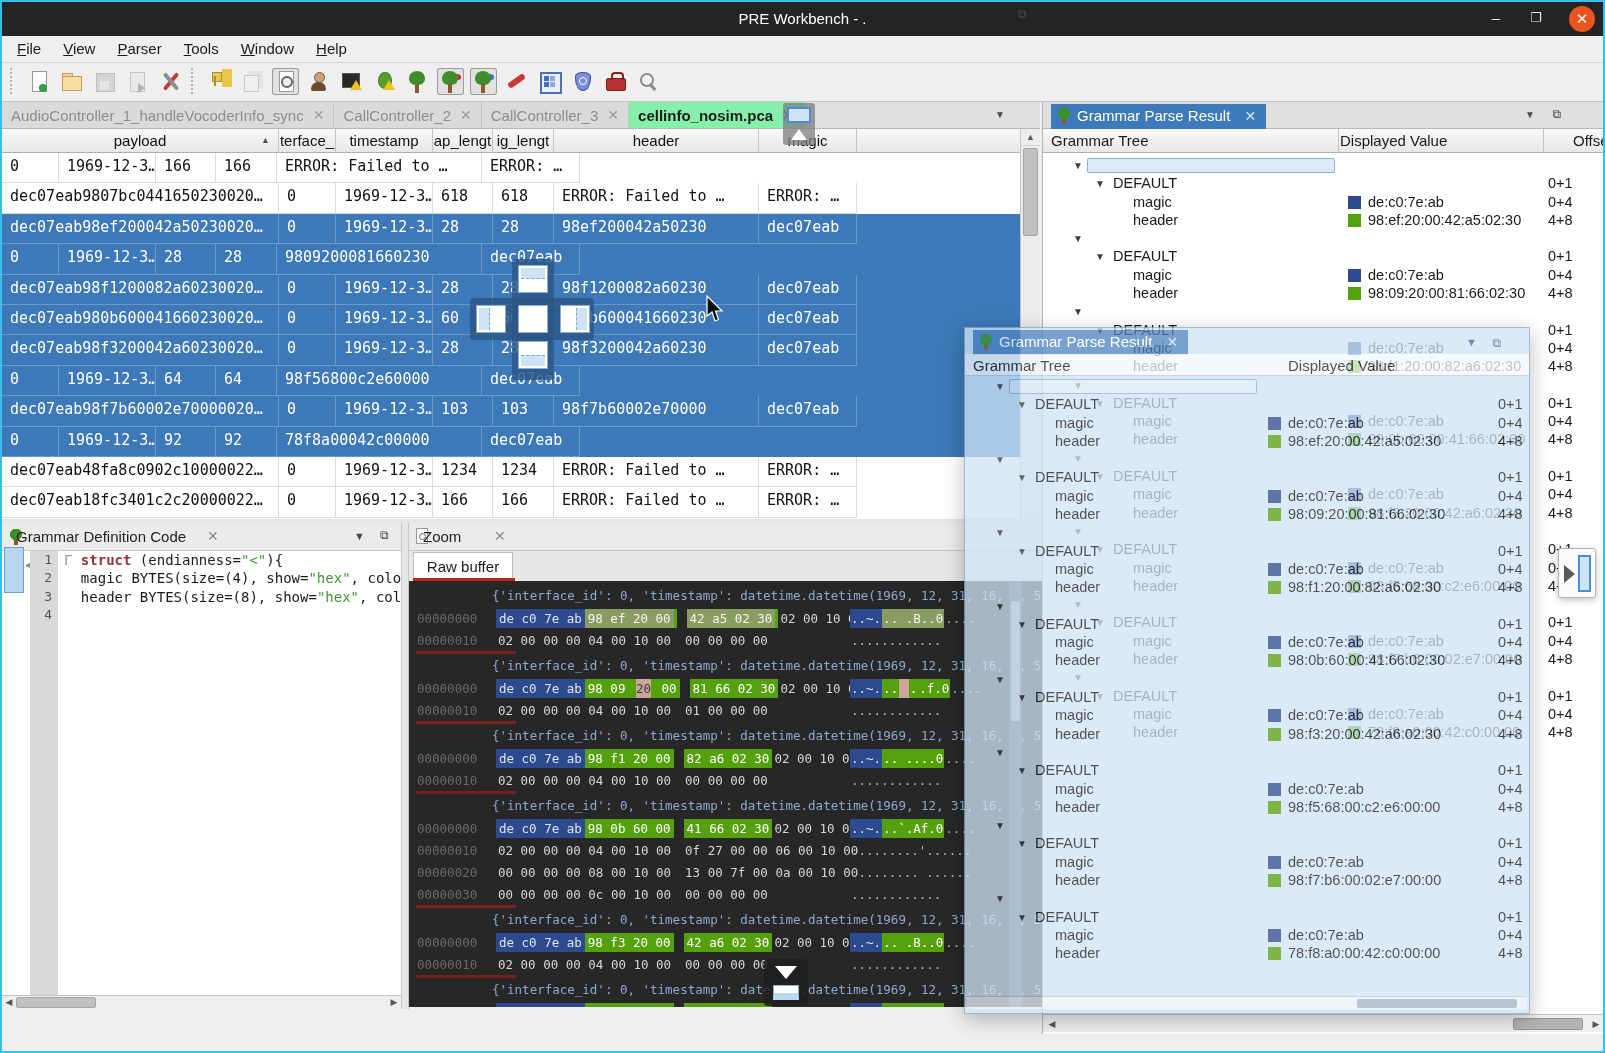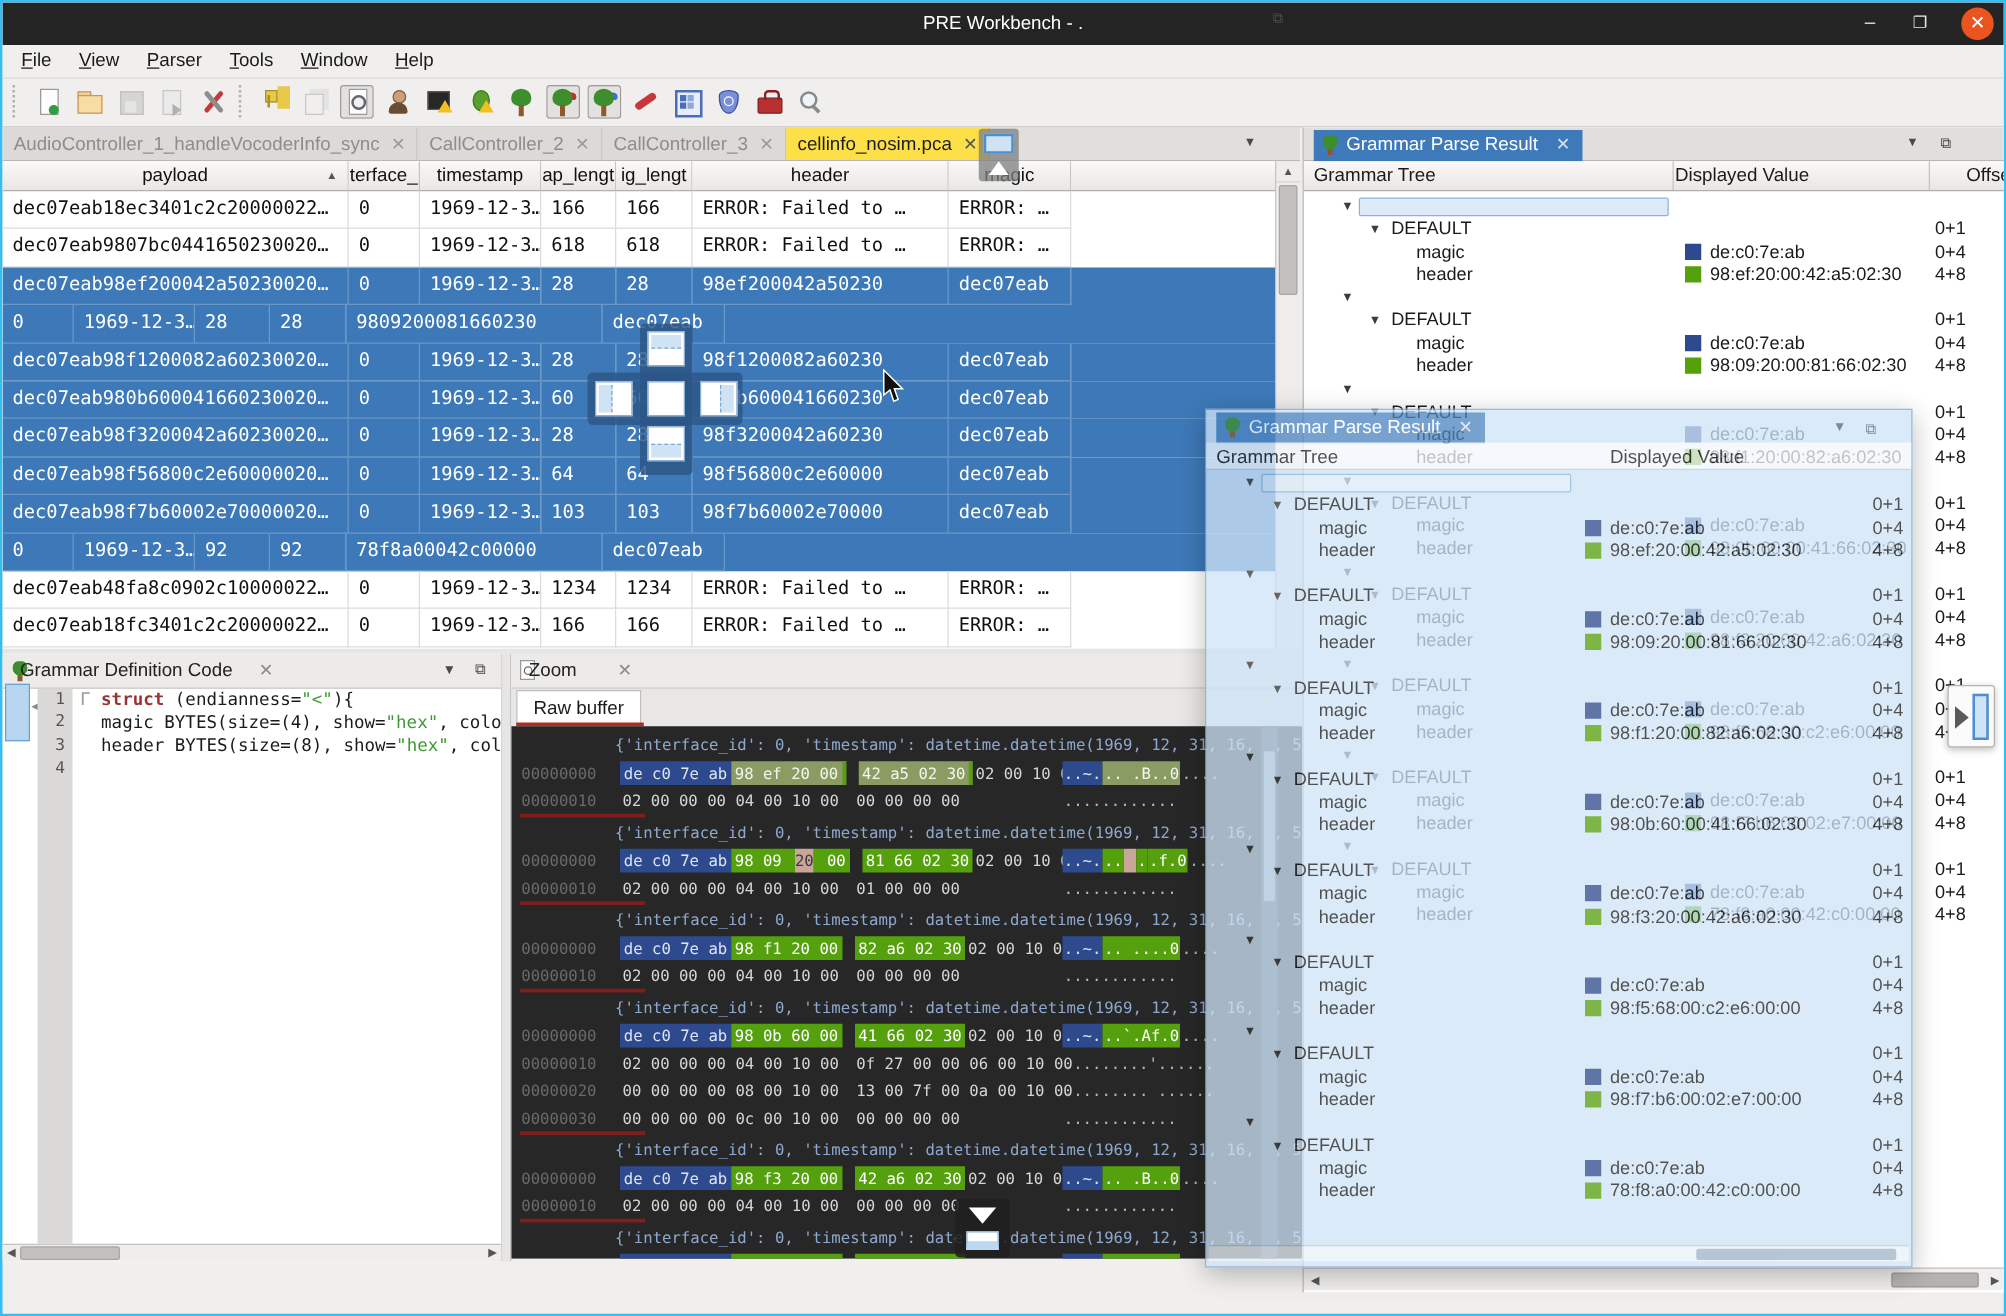--- a/index.html
+++ b/index.html
@@ -57,21 +57,21 @@
   .grid-window::after { left:8px; top:8px; width:5px; height:5px; background:#4a6fb8; box-shadow:6px 6px 0 #8fa8d8, 6px 0 0 #8fa8d8, 0 6px 0 #4a6fb8; }
   .shield-search::before { left:6px; top:4px; width:14px; height:17px; background:#7a8fd8; border:1px solid #3a4fa4; border-radius:50% 50% 50% 50% / 22% 22% 68% 68%; }
   .shield-search::after { left:10px; top:9px; width:6px; height:6px; border:1px solid #fff; border-radius:50%; }
   .toolbox::before { left:4px; top:10px; width:18px; height:11px; background:#b83030; border-radius:2px; border:1px solid #7e1f1f; }
   .toolbox::after { left:9px; top:4px; width:9px; height:6px; border:2px solid #8a2020; border-bottom:none; border-radius:4px 4px 0 0; }
   .search::before { left:5px; top:5px; width:10px; height:10px; border:2px solid #898a8c; border-radius:50%; background:#eef4f8; }
   .search::after { left:16px; top:15px; width:3px; height:8px; background:#898a8c; transform:rotate(-45deg); }
   
   .docktabs { position:absolute; left:0; top:100px; width:1038px; height:27px; background:#e1dfdd; border-bottom:1px solid #bab8b6; display:flex; }
   .dtab { display:flex; align-items:center; padding:0 9px; font-size:15px; color:#8d8d8d; border-right:1px solid #c6c4c2; background:#dcdad8; }
-  .dtab.active { background:#fde047; color:#1d1d1d; }
+  .dtab.active { background:#86efac; color:#1d1d1d;font-weight:bold; }
   .dtab .tclose { margin-left:9px; color:#9a9a9a; font-size:14px; }
   .dtab.active .tclose { color:#555; }
   .corner-ic { position:absolute; font-size:12px; color:#4a4a4a; top:5px; }
   
   .ptable { position:absolute; left:0; top:127px; width:1018px; height:390px; background:#fff; overflow:hidden; }
   .prow { display:flex; height:30.4px; }
   .prow.hd { height:24px; }
   .pcell { border-right:1px solid #dcdcdc; border-bottom:1px solid #dcdcdc; padding:4px 0 0 8px; font-family:"DejaVu Sans Mono", monospace; font-size:15px; overflow:hidden; white-space:nowrap; color:#111; }
   .hd .pcell { font-family:"Liberation Sans", sans-serif; background:linear-gradient(#faf9f8,#e9e7e5); border-right:1px solid #c6c4c2; border-bottom:1px solid #b2b0ae; text-align:center; padding-left:0; padding-top:3px; position:relative; }
   .prow.sel .pcell { background:#3d79b8; color:#fff; border-color:#6a99c8; }
@@ -222,21 +222,20 @@
         <div class="pcell" style="width: 277px;">payload<span class="sort-arrow">▲</span></div>
         <div class="pcell" style="width: 57px;">terface_</div>
         <div class="pcell" style="width: 97px;">timestamp</div>
         <div class="pcell" style="width: 60px;">ap_lengt</div>
         <div class="pcell" style="width: 61px;">ig_lengt</div>
         <div class="pcell" style="width: 205px;">header</div>
         <div class="pcell" style="width: 98px;">magic</div>
         <div class="pcell fill"></div>
       </div>
       <div class="prow">
-        <div class="pcell" style="width: 277px;">dec07eab18ec3401c2c20000022…</div>
         <div class="pcell" style="width: 57px;">0</div>
         <div class="pcell" style="width: 97px;">1969-12-3…</div>
         <div class="pcell" style="width: 60px;">166</div>
         <div class="pcell" style="width: 61px;">166</div>
         <div class="pcell" style="width: 205px;">ERROR: Failed to …</div>
         <div class="pcell" style="width: 98px;">ERROR: …</div>
         <div class="pcell fill"></div>
       </div>
       <div class="prow">
         <div class="pcell" style="width: 277px;">dec07eab9807bc0441650230020…</div>
@@ -291,21 +290,20 @@
         <div class="pcell" style="width: 277px;">dec07eab98f3200042a60230020…</div>
         <div class="pcell" style="width: 57px;">0</div>
         <div class="pcell" style="width: 97px;">1969-12-3…</div>
         <div class="pcell" style="width: 60px;">28</div>
         <div class="pcell" style="width: 61px;">28</div>
         <div class="pcell" style="width: 205px;">98f3200042a60230</div>
         <div class="pcell" style="width: 98px;">dec07eab</div>
         <div class="pcell fill"></div>
       </div>
       <div class="prow sel">
-        <div class="pcell" style="width: 277px;">dec07eab98f56800c2e60000020…</div>
         <div class="pcell" style="width: 57px;">0</div>
         <div class="pcell" style="width: 97px;">1969-12-3…</div>
         <div class="pcell" style="width: 60px;">64</div>
         <div class="pcell" style="width: 61px;">64</div>
         <div class="pcell" style="width: 205px;">98f56800c2e60000</div>
         <div class="pcell" style="width: 98px;">dec07eab</div>
         <div class="pcell fill"></div>
       </div>
       <div class="prow sel">
         <div class="pcell" style="width: 277px;">dec07eab98f7b60002e70000020…</div>

